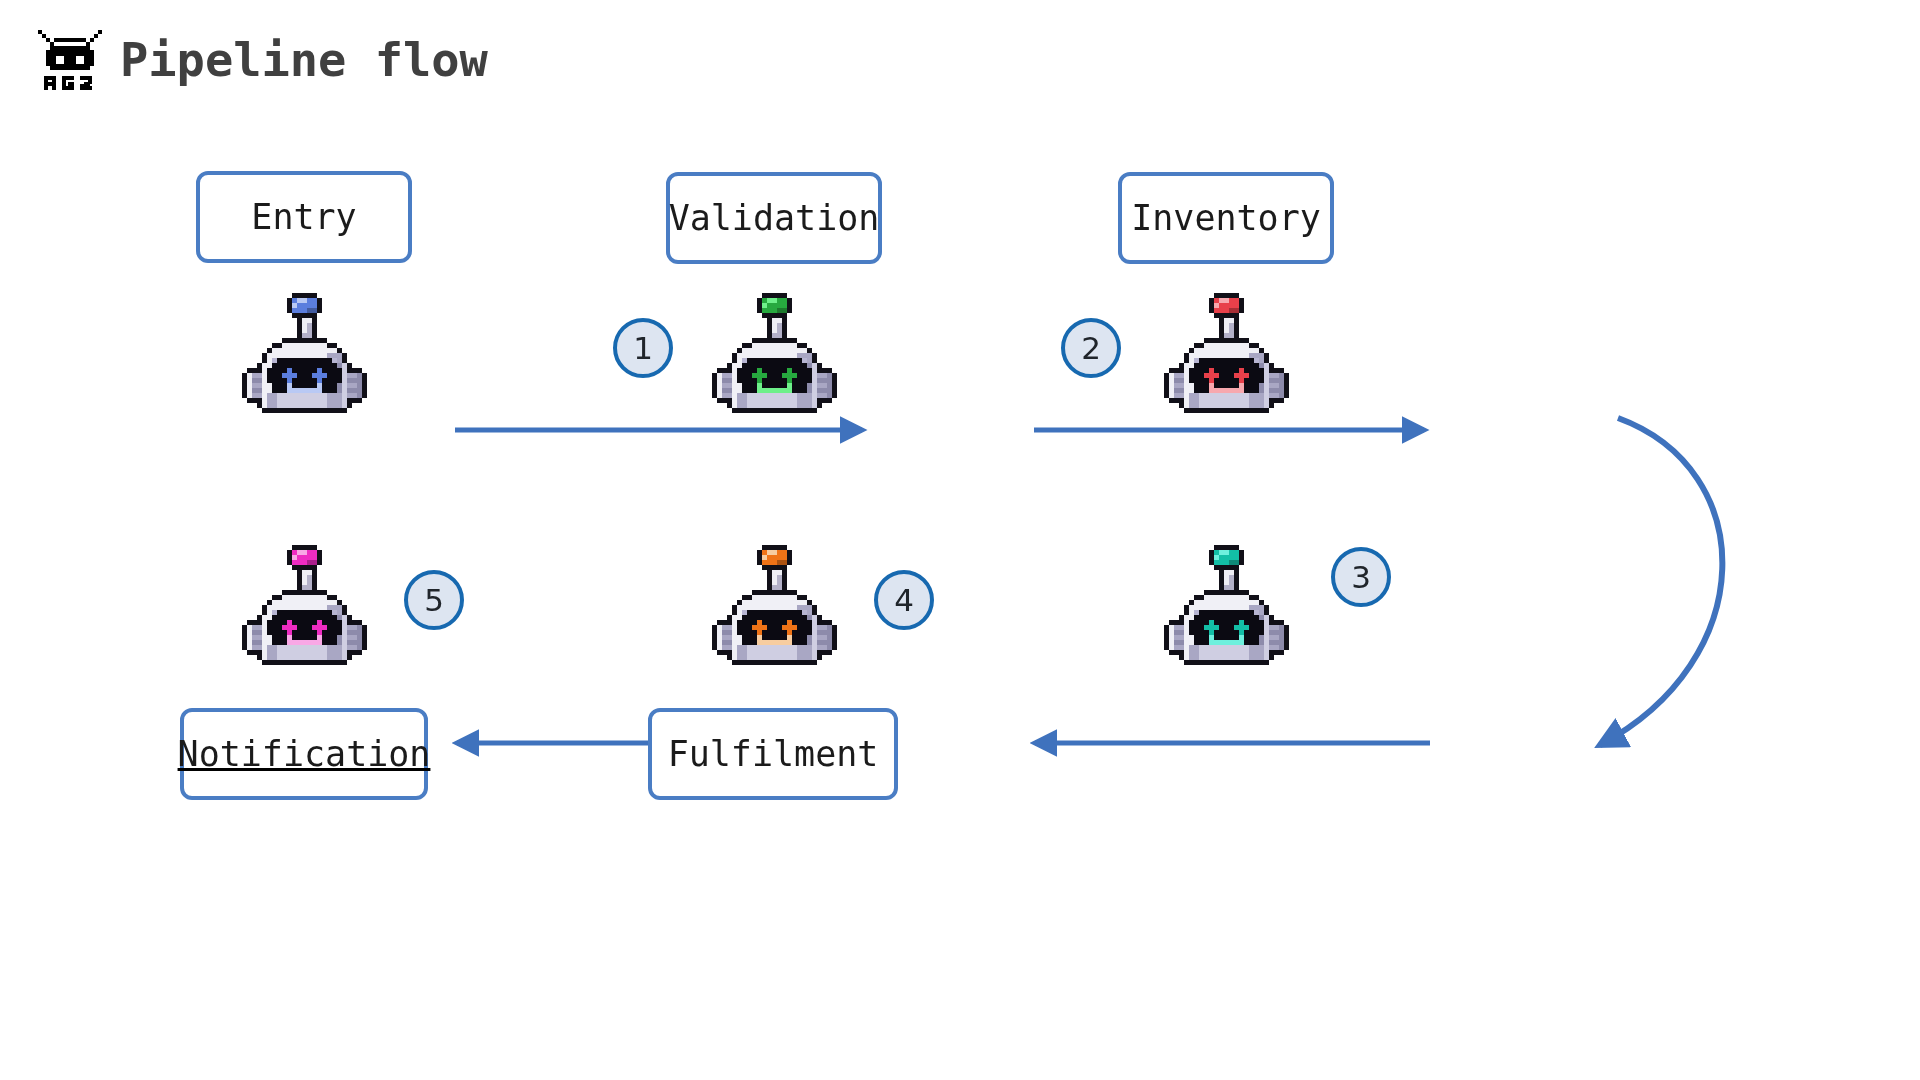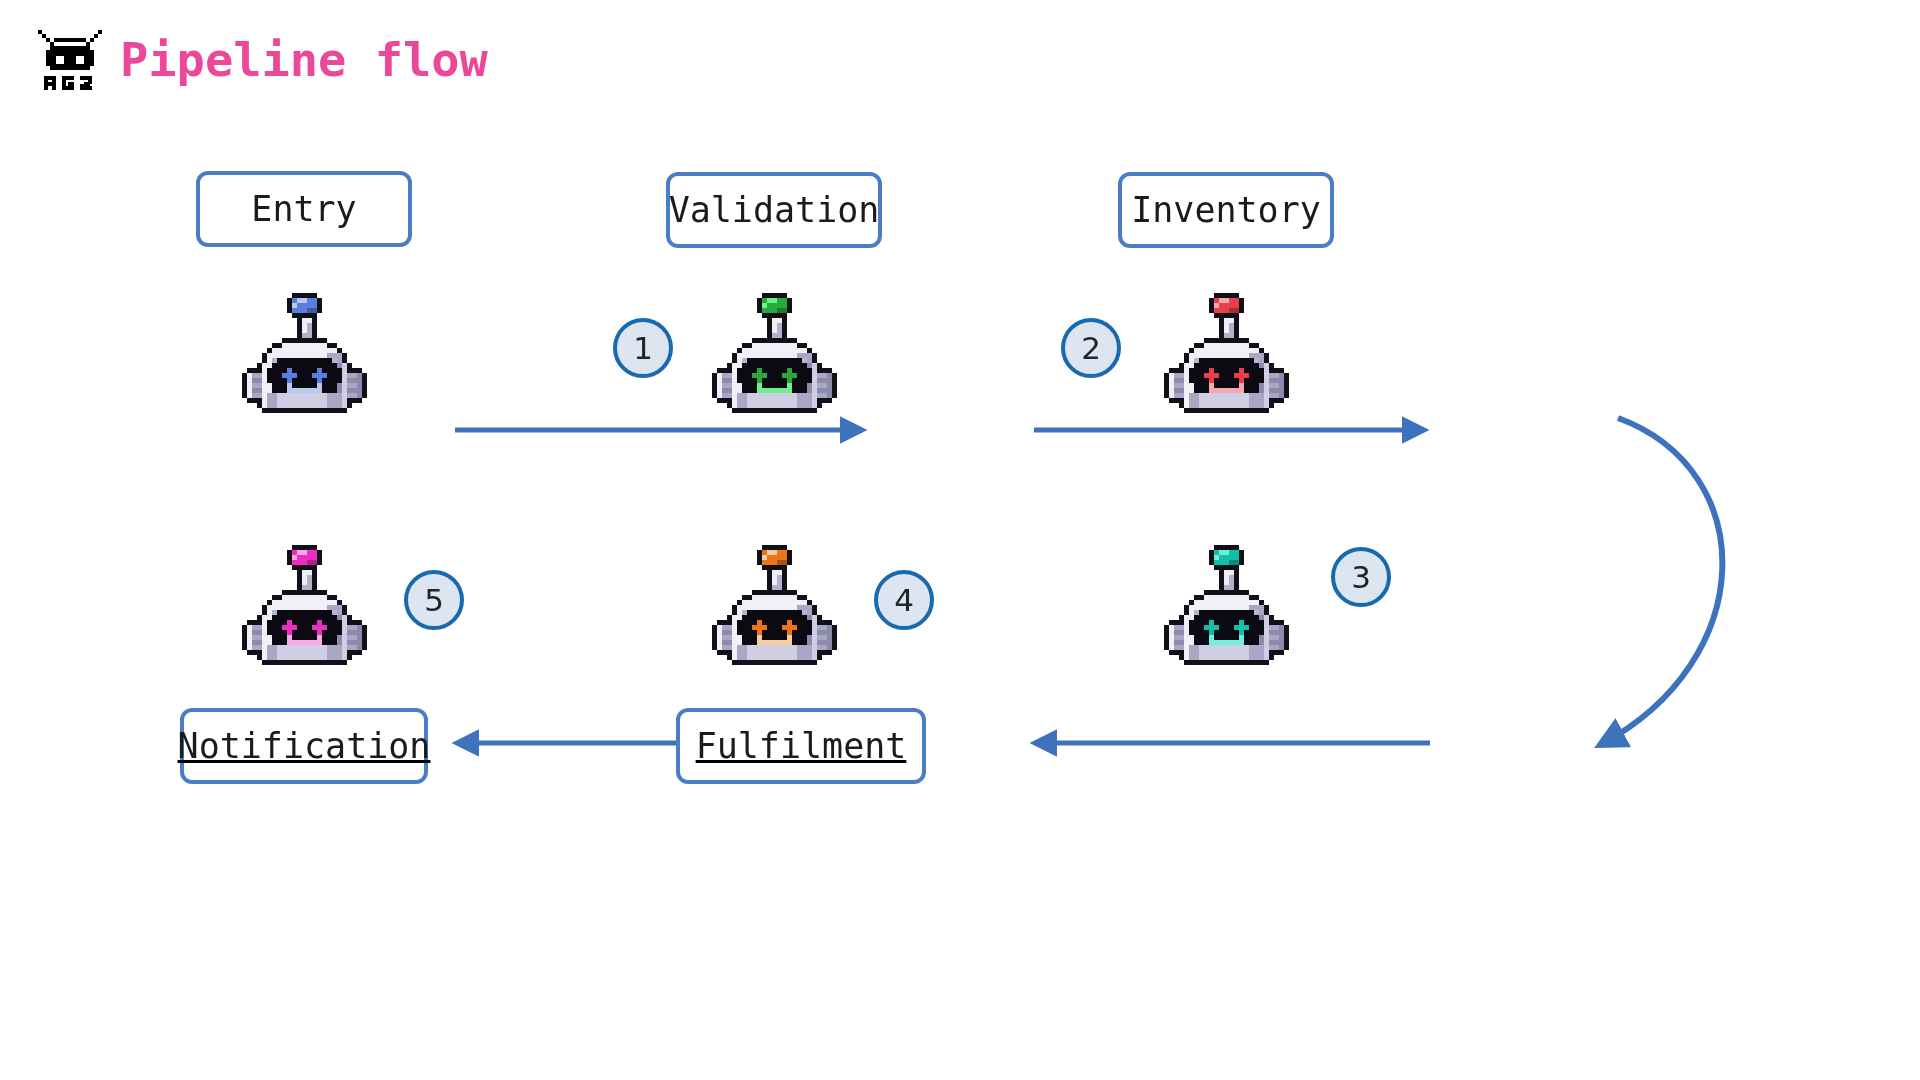--- a/index.html
+++ b/index.html
@@ -26,21 +26,21 @@
   }
   #logo-mark {
     width: 72px;
     height: 62px;
     display: block;
   }
   #page-title {
     font-family: "DejaVu Sans Mono", "Liberation Mono", monospace;
     font-size: 47px;
     font-weight: 700;
-    color: #ec4899;
+    color: #404040;
     letter-spacing: 0px;
     white-space: pre;
     line-height: 1;
   }
 
   
   #flow-canvas {
     position: absolute;
     left: 0;
     top: 0;
@@ -60,21 +60,21 @@
   .node-box {
     position: absolute;
     box-sizing: border-box;
     border: 4px solid #4a7dc4;
     border-radius: 12px;
     background: #ffffff;
     display: flex;
     align-items: center;
     justify-content: center;
     padding: 0 18px;
-    height: 76px;
+    height: 92px;
   }
   .node-box-label {
     font-family: "DejaVu Sans Mono", "Liberation Mono", monospace;
     font-size: 35px;
     font-weight: 400;
     color: #1b1b1b;
     white-space: pre;
     line-height: 1;
   }
 
@@ -185,21 +185,21 @@
 
   <div class="node-box" style="left:196px; top:171px; width:216px;">
     <span class="node-box-label">Entry</span>
   </div>
   <div class="node-box" style="left:666px; top:172px; width:216px;">
     <span class="node-box-label">Validation</span>
   </div>
   <div class="node-box" style="left:1118px; top:172px; width:216px;">
     <span class="node-box-label">Inventory</span>
   </div>
-  <div class="node-box" style="left:676px; top:708px; width:250px;text-decoration:underline;">
+  <div class="node-box" style="left:648px; top:708px; width:250px;">
     <span class="node-box-label">Fulfilment</span>
   </div>
   <div class="node-box" style="left:180px; top:708px; width:248px;text-decoration:underline;">
     <span class="node-box-label">Notification</span>
   </div>
 
   <div class="robot" style="left:222px; top:278px;">
       <svg viewBox="0 0 32 28" shape-rendering="crispEdges">
         <rect x="14" y="1" width="5" height="1" fill="#111018"></rect>
         <rect x="13" y="2" width="1" height="3" fill="#111018"></rect>

